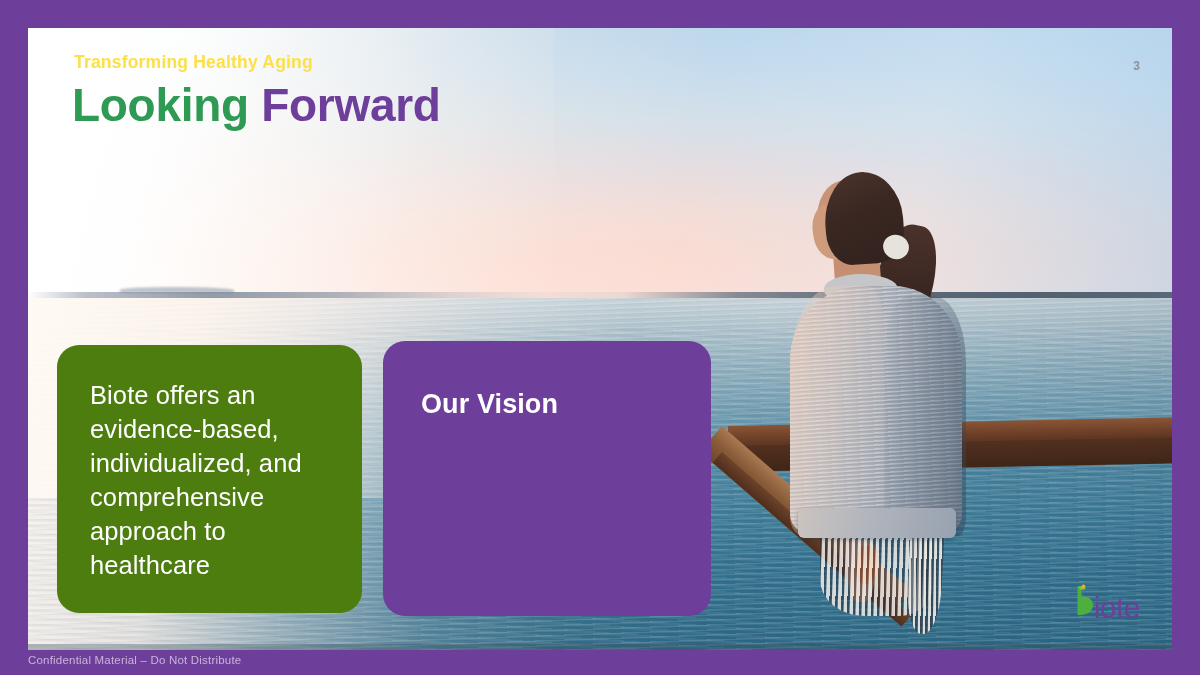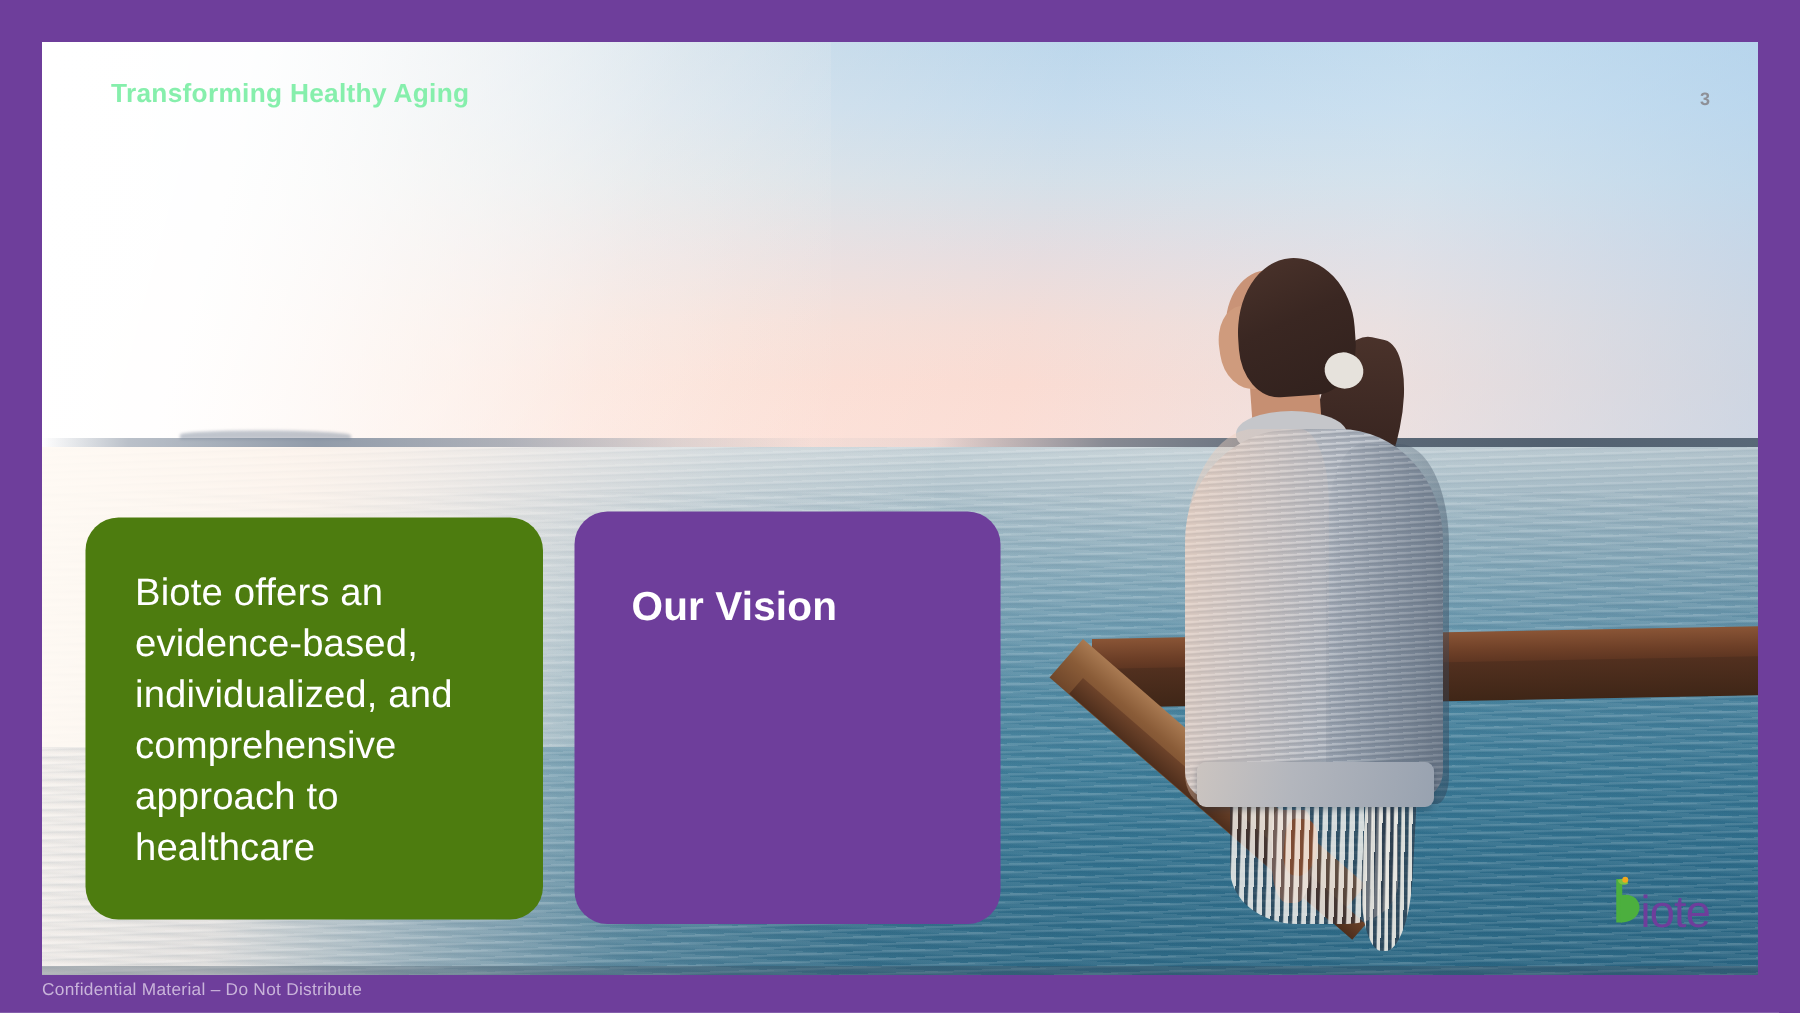--- a/index.html
+++ b/index.html
@@ -358,21 +358,21 @@
   }
 
   
   .eyebrow {
     position: absolute;
     left: 74px;
     top: 52px;
     font-size: 17.5px;
     font-weight: 700;
     letter-spacing: 0.2px;
-    color: #86efac;
+    color: #fde047;
   }
   .headline {
     position: absolute;
     left: 72px;
     top: 78px;
     font-size: 46px;
     font-weight: 700;
     letter-spacing: -0.3px;
     white-space: nowrap;
   }
@@ -400,21 +400,21 @@
     left: 57px;
     top: 345px;
     width: 305px;
     height: 268px;
     background: #4d7c0f;
     padding: 34px 26px 20px 33px;
   }
   .card-purple {
     left: 383px;
     top: 341px;
-    width: 284px;
+    width: 328px;
     height: 275px;
     background: #6E3E9B;
     padding: 48px 26px 20px 38px;
   }
   .card-body {
     font-size: 25.5px;
     line-height: 1.33;
     font-weight: 400;
     letter-spacing: 0.1px;
   }
@@ -508,20 +508,23 @@
           <circle cx="13.5" cy="2.5" r="2" fill="#F2A81D"></circle>
         </svg>
       </div>
       <div class="logo-word">iote</div>
     </div>
 
   </div>
 
   <div class="eyebrow">Transforming Healthy Aging</div>
 
+  <div class="headline">
+    <span class="h-green">Looking</span><span>&nbsp;</span><span class="h-purple">Forward</span>
+  </div>
 
   <div class="card card-green">
     <div class="card-body">Biote offers an evidence-based, individualized, and comprehensive approach to healthcare</div>
   </div>
 
   <div class="card card-purple">
     <div class="card-title">Our Vision</div>
   </div>
 
   <div class="footer-note">Confidential Material – Do Not Distribute</div>

